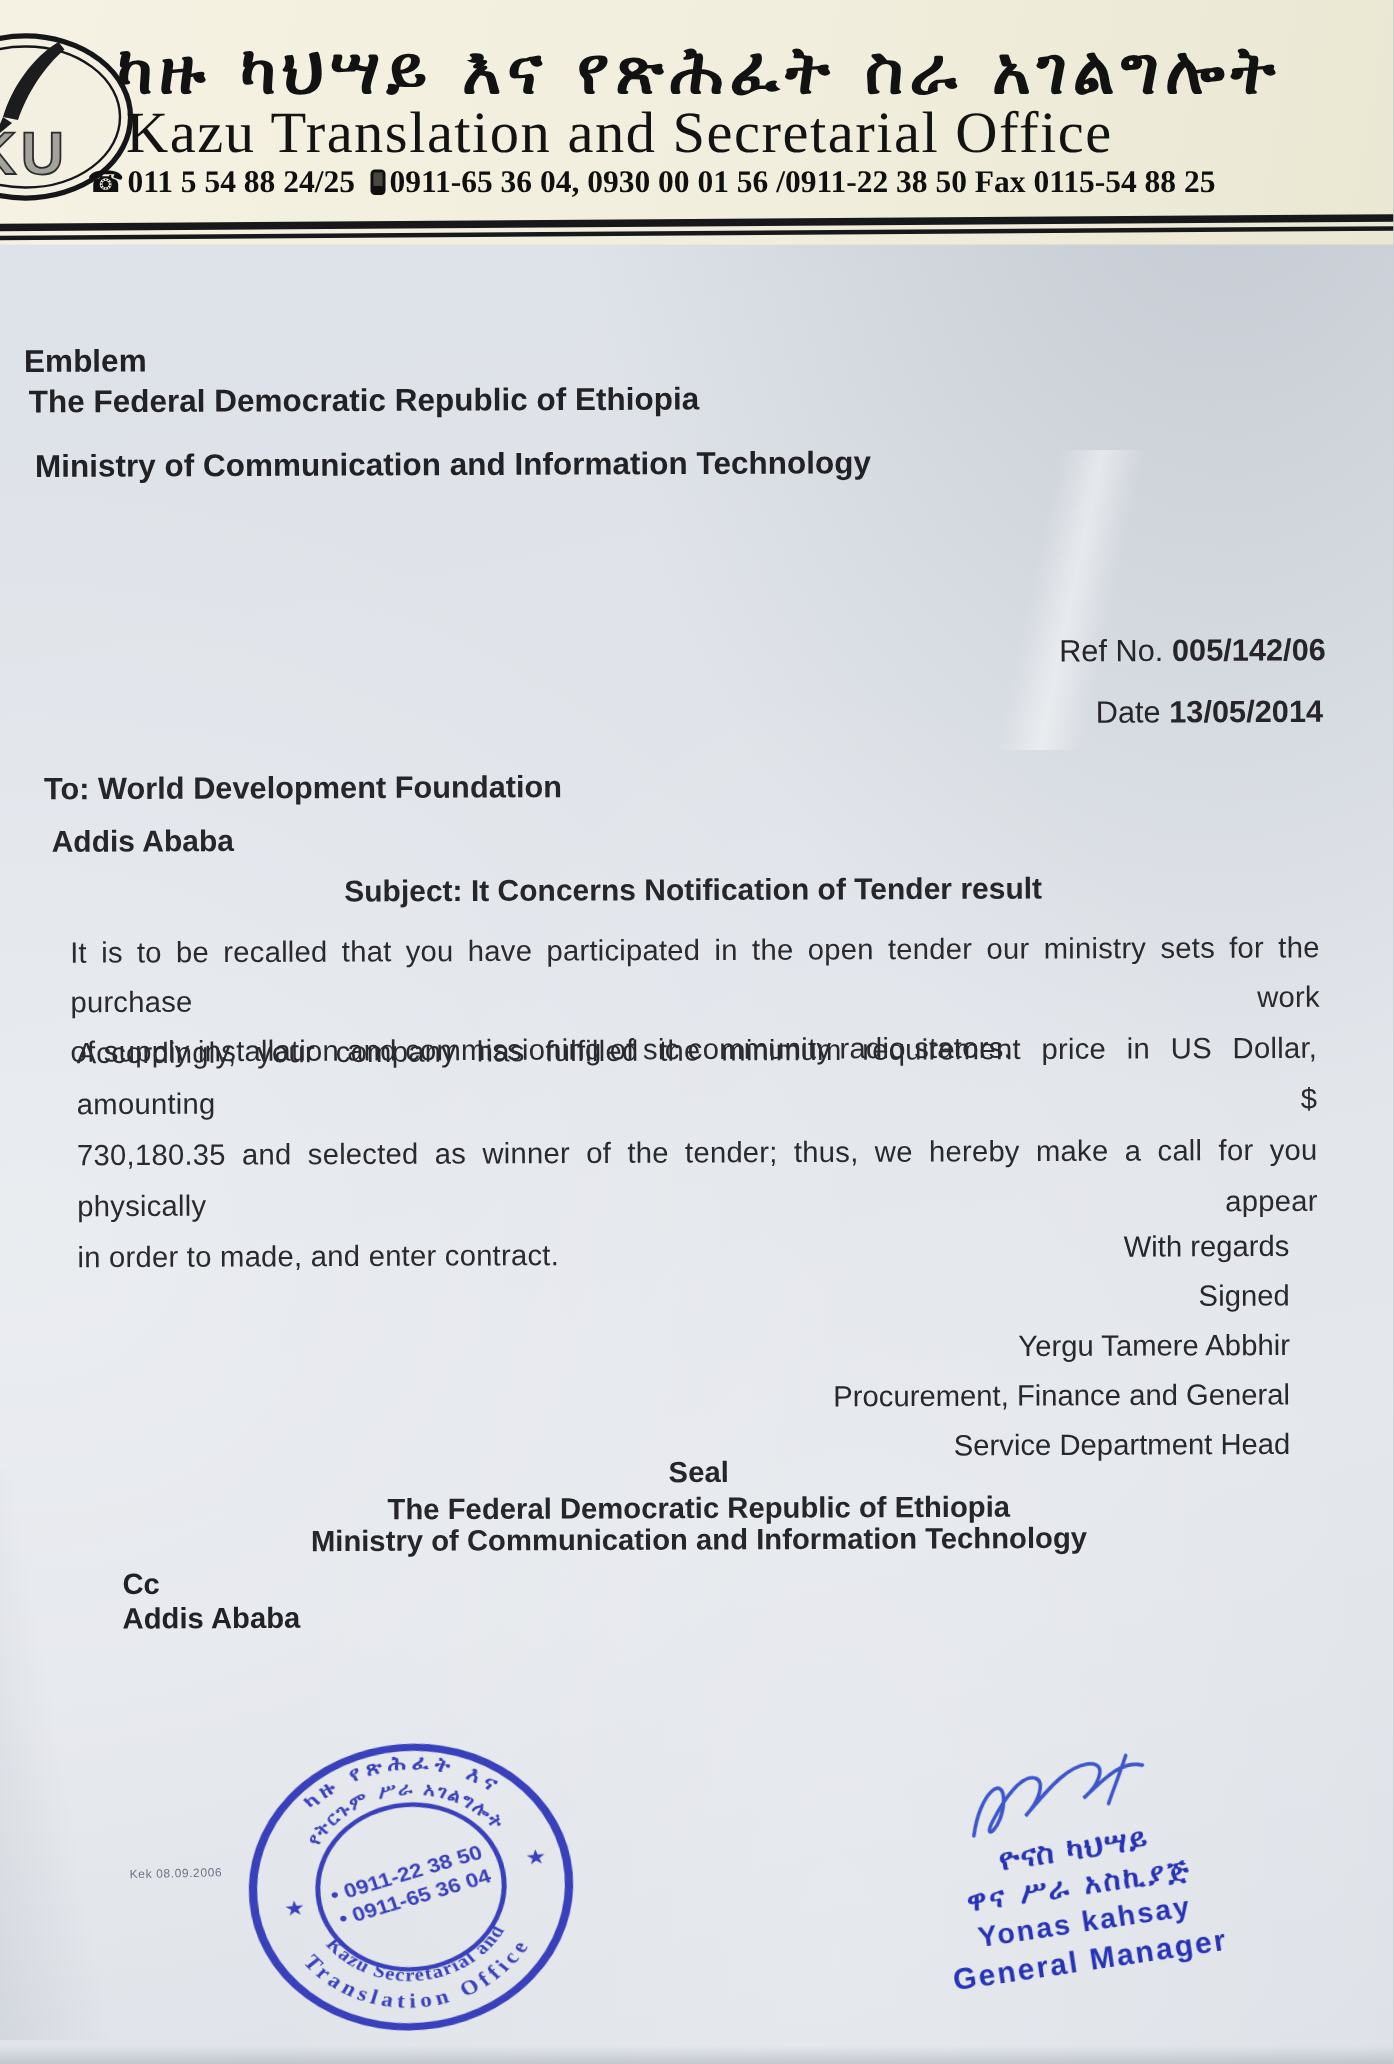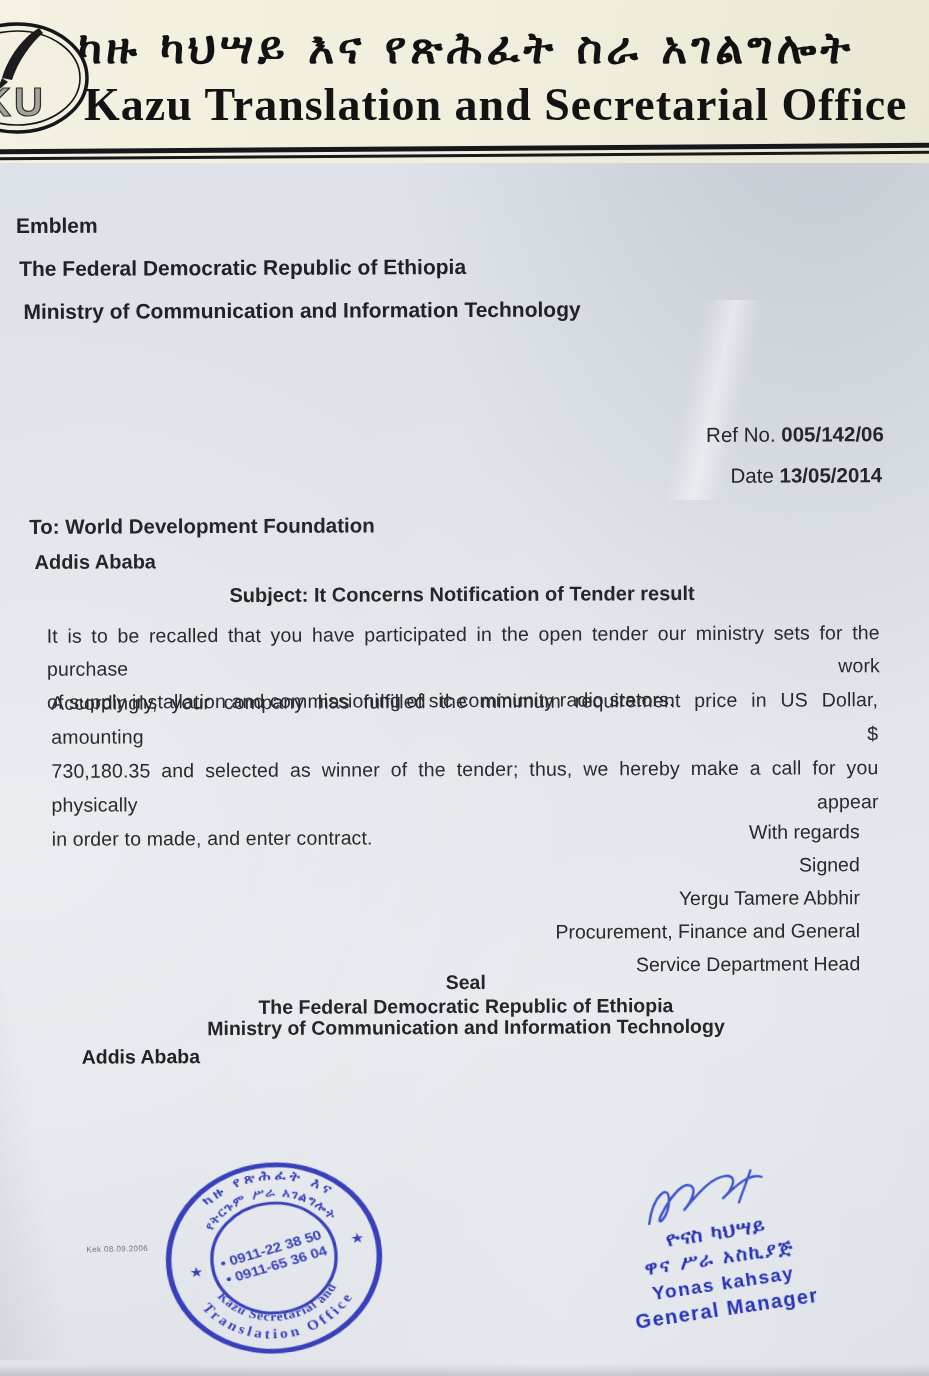--- a/index.html
+++ b/index.html
@@ -18,22 +18,22 @@
     background:linear-gradient(102deg,transparent 44%,rgba(255,255,255,0.45) 50%,transparent 56%);}
   .crease2{position:absolute;top:980px;left:0;width:200px;height:380px;pointer-events:none;
     background:linear-gradient(80deg,rgba(170,176,186,0.25) 0%,transparent 28%);}
 
   
   .letterhead{position:absolute;top:0;left:0;right:0;height:163px;
     background:linear-gradient(100deg,#f5f2e3 0%,#f1eedd 55%,#eae7d3 100%);}
   .logo{position:absolute;left:-58px;top:16px;}
   .amh-title{position:absolute;left:78px;top:22px;white-space:nowrap;
     font-family:"DejaVu Sans",sans-serif;font-weight:700;font-size:44px;letter-spacing:4px;color:#121212;}
-  .eng-title{position:absolute;left:84px;top:78px;white-space:nowrap;
-    font-family:"Liberation Serif",serif;font-weight:700;font-size:46px;letter-spacing:1px;color:#131313;}
+  .eng-title{position:absolute;left:84px;top:66px;white-space:nowrap;
+    font-family:"Liberation Serif",serif;font-weight:400;font-size:39px;letter-spacing:1px;color:#131313;}
   .phone-line{position:absolute;left:58px;top:109px;white-space:nowrap;
     font-family:"Liberation Serif",serif;font-weight:700;font-size:21px;color:#101010;}
   .phone-glyph{font-family:"DejaVu Sans",sans-serif;font-size:20px;margin-right:2px;}
   .mobile-icon{display:inline-block;width:10px;height:17px;margin:0 3px 0 10px;
     background:#101010;border-radius:3px;vertical-align:-2px;position:relative;}
   .mobile-icon::after{content:'';position:absolute;left:2px;top:2px;right:2px;height:9px;background:#f1eedd;opacity:.25;}
   .rules{position:absolute;left:-8px;right:-8px;top:146px;transform:rotate(-0.4deg);}
   .rules .r1{height:5px;background:#17181c;margin-bottom:3px;}
   .rules .r2{height:3px;background:#17181c;}
 
@@ -78,28 +78,31 @@
   <div class="letterhead">
     <svg class="logo" width="150" height="124" viewBox="0 0 150 124">
       <ellipse cx="75" cy="62" rx="70" ry="54" fill="#f3f0e1" stroke="#15161a" stroke-width="3.5"></ellipse>
       <ellipse cx="75" cy="62" rx="63" ry="47" fill="none" stroke="#15161a" stroke-width="1.6"></ellipse>
       <path d="M97,12 C80,22 66,42 60,62 L70,64 C76,46 88,28 101,17 Z" fill="#1c1c1f"></path>
       <path d="M60,62 L54,76 L66,66 Z" fill="#1c1c1f"></path>
       <text x="40" y="100" font-family="Liberation Sans, sans-serif" font-size="40" font-weight="700" fill="#a3a39b" stroke="#2c2c2e" stroke-width="1.2" letter-spacing="3">KU</text>
     </svg>
     <div class="amh-title">ካዙ ካህሣይ እና የጽሕፈት ስራ አገልግሎት</div>
     <div class="eng-title">Kazu Translation and Secretarial Office</div>
+    <div class="phone-line">
+      <span class="phone-glyph">☎</span><span>011 5 54 88 24/25</span><span class="mobile-icon"></span><span>0911-65 36 04, 0930 00 01 56 /0911-22 38 50 Fax 0115-54 88 25</span>
+    </div>
     <div class="rules">
       <div class="r1"></div>
         <div class="r2"></div>
     </div>
   </div>
 
   <div class="doc">
-    <div class="abs intro-line" style="left:18px;top:212px;">Emblem</div>
+    <div class="abs intro-line" style="left:18px;top:228px;">Emblem</div>
     <div class="abs intro-line" style="left:21px;top:255px;">The Federal Democratic Republic of Ethiopia</div>
     <div class="abs intro-line" style="left:25px;top:298px;">Ministry of Communication and Information Technology</div>
 
     <div class="abs ref-line">
       <span>Ref No.</span>
       <span class="bold">005/142/06</span>
     </div>
     <div class="abs date-line">
       <span>Date</span>
       <span class="bold">13/05/2014</span>
@@ -125,20 +128,21 @@
       <div>Yergu Tamere Abbhir</div>
       <div>Procurement, Finance and General</div>
       <div>Service Department Head</div>
     </div>
 
     <div class="abs seal-label">Seal</div>
     <div class="abs seal-country">The Federal Democratic Republic of Ethiopia</div>
     <div class="abs seal-ministry">Ministry of Communication and Information Technology</div>
 
     <div class="abs cc-block">
+      <div>Cc</div>
       <div>Addis Ababa</div>
     </div>
 
     <div class="abs footnote">Kek 08.09.2006</div>
   </div>
 
   <svg class="round-stamp" width="222" height="196" viewBox="0 0 200 200" preserveAspectRatio="none">
     <defs>
       <path id="arcTopOuter" d="M 24.8 72.6 A 80 80 0 0 1 175.2 72.6"></path>
       <path id="arcTopInner" d="M 40.8 78.5 A 63 63 0 0 1 159.2 78.5"></path>

